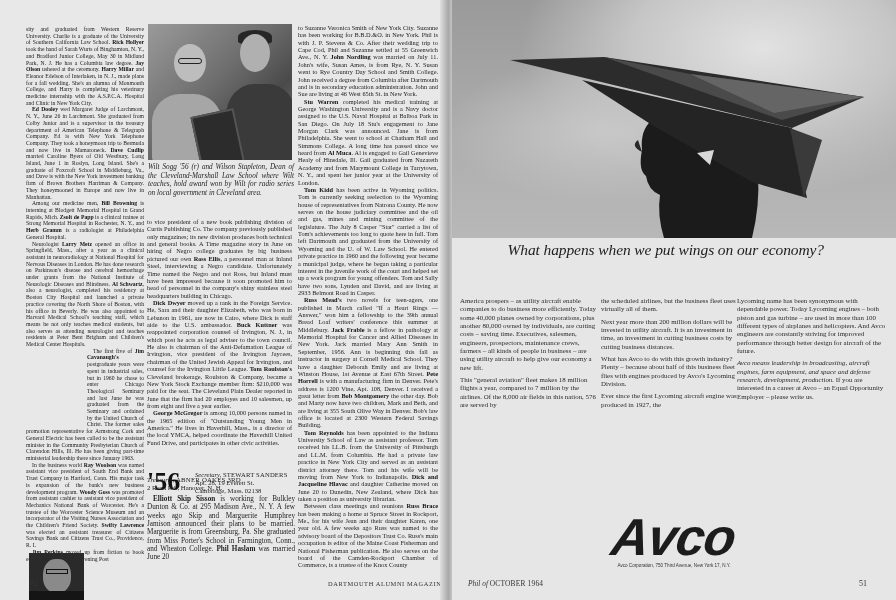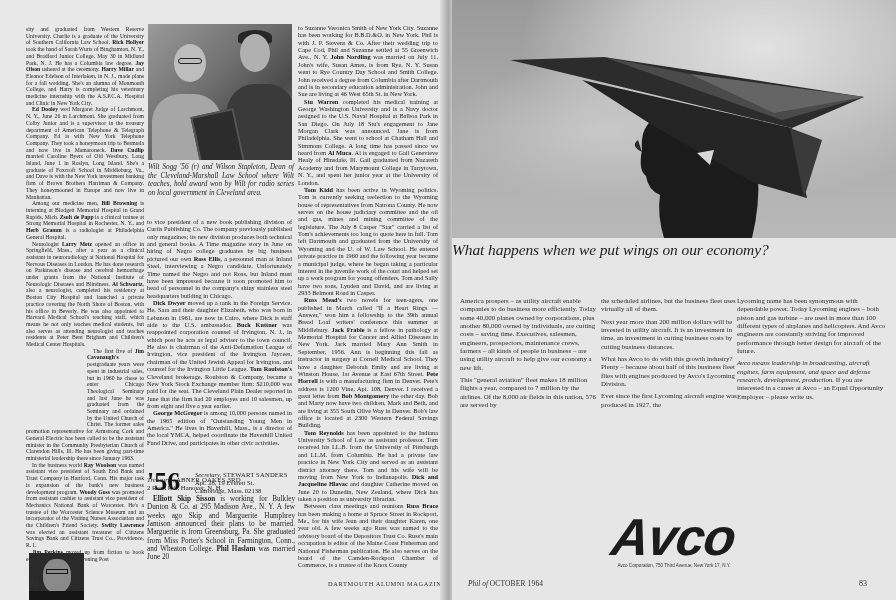--- a/index.html
+++ b/index.html
@@ -48,21 +48,21 @@
   .folio-left { position: absolute; left: 30px; top: 579px; font-size: 8px; color: #333; }
   .runhead-left { position: absolute; left: 328px; top: 580px; font-size: 6.4px; letter-spacing: .6px; color: #333; font-variant: small-caps; }
 
   
   .ad-photo { position: absolute; left: 0; top: 0; width: 444px; height: 238px;
     background: radial-gradient(ellipse at 70% 20%, #e2e2e2 0%, #c6c6c6 30%, transparent 55%),
                 radial-gradient(ellipse at 35% 55%, #c9c9c9 0%, transparent 40%),
                 linear-gradient(180deg,#9a9a9a,#aeaeae 60%,#b8b8b8); }
   .ad-photo svg { position: absolute; left: 0; top: 0; }
 
-  .ad-headline { position: absolute; left: 0; top: 241px; width: 372px; text-align: left;
+  .ad-headline { position: absolute; left: 0; top: 241px; width: 372px; text-align: right;
     font-family: "Liberation Serif", "DejaVu Serif", serif; font-style: italic; font-size: 15.5px; color: #1d1d1d; letter-spacing: -0.1px; }
 
   .ad-col { position: absolute; top: 297px; font-family: "Liberation Serif", "DejaVu Serif", serif; font-size: 6.9px; line-height: 8.35px; color: #2a2a2a; }
   .ad-col p { margin-bottom: 4px; }
   .ad-col1 { left: 8px; width: 140px; }
   .ad-col2 { left: 149px; width: 140px; }
   .ad-col3 { left: 285px; width: 152px; }
   .ad-col i { font-style: italic; }
 
   .avco-logo { position: absolute; left: 0; top: 513px; width: 444px; text-align: center; }
@@ -185,15 +185,15 @@
     <div class="avco-logo">
       <span class="avco-word">Avco</span>
     </div>
     <div class="avco-addr">Avco Corporation, 750 Third Avenue, New York 17, N.Y.</div>
 
     <div class="issue-line">
       <i>Phil</i>
       <i>of</i>
       <span class="smallcaps">OCTOBER 1964</span>
     </div>
-    <div class="folio-right">83</div>
+    <div class="folio-right">51</div>
   </div>
 </div>
 
 </body></html>

